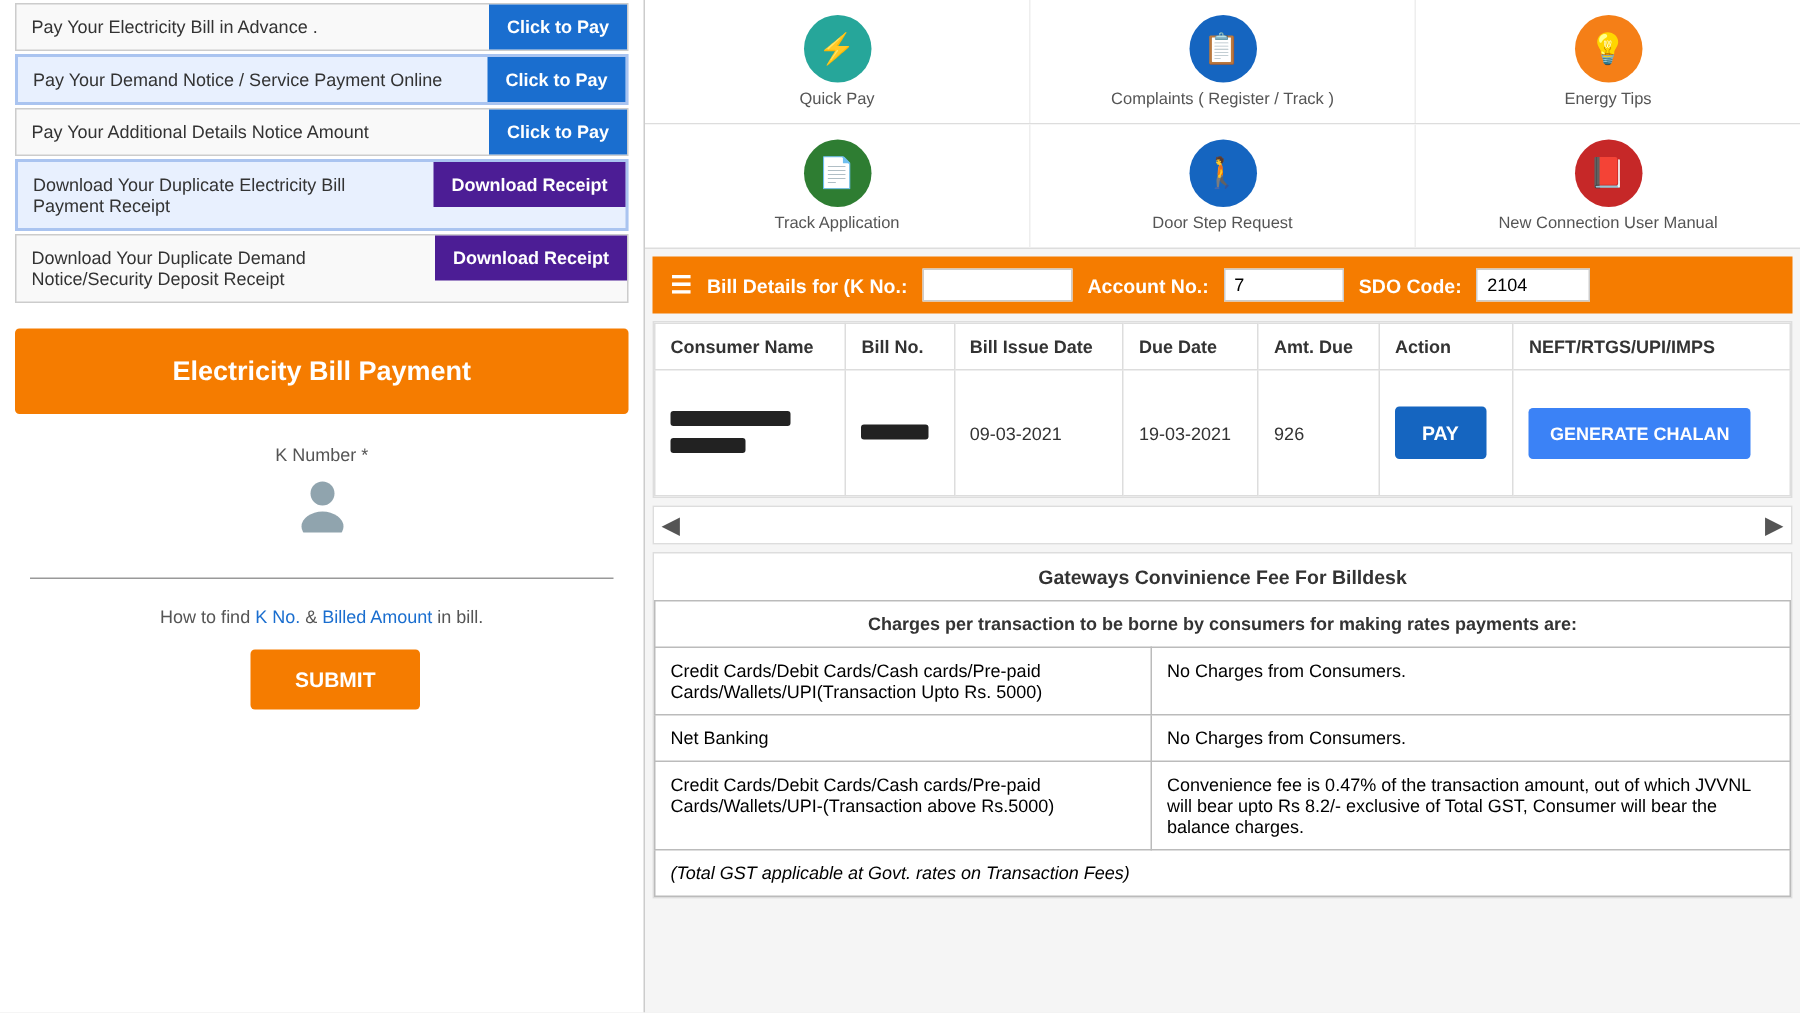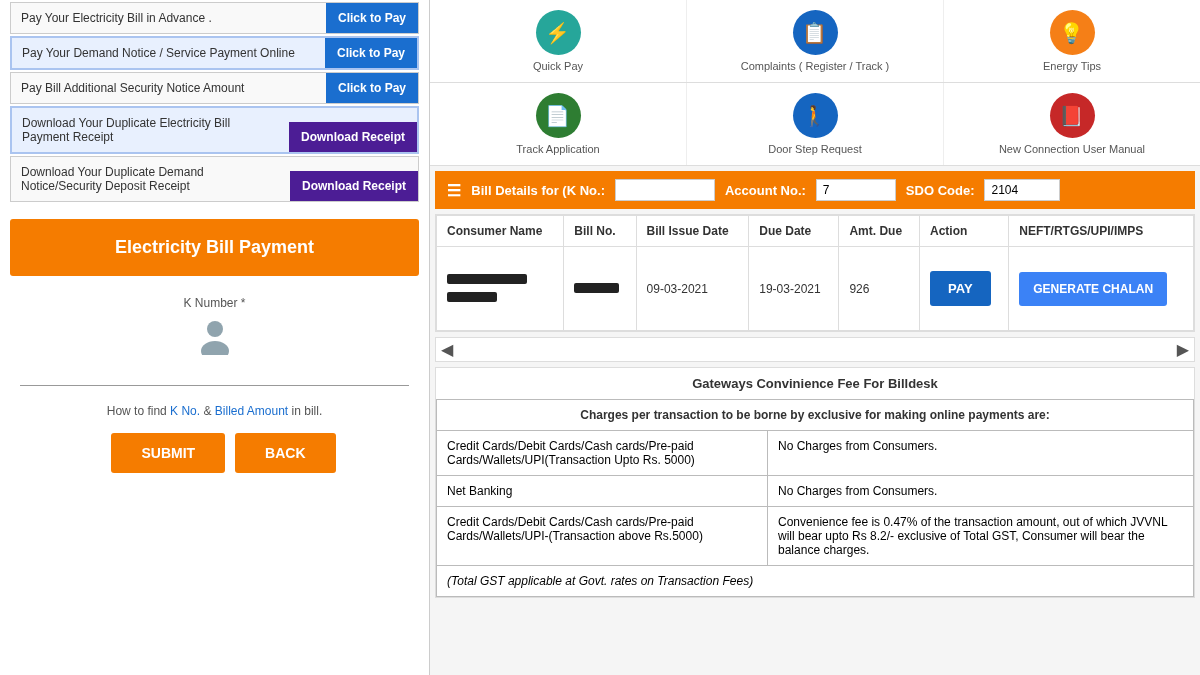--- a/index.html
+++ b/index.html
@@ -11,21 +11,21 @@
       min-width: 430px;
       background: #fff;
       padding: 0;
       border-right: 1px solid #ccc;
       overflow-y: auto;
       height: 675px;
     }
 
     .menu-item {
       display: flex;
-      align-items: flex-end;
+      align-items: flex-start;
       border: 1px solid #ccc;
       margin: 2px 10px;
       background: #f9f9f9;
     }
     .menu-item-text {
       flex: 1;
       padding: 8px 10px;
       font-size: 12px;
       color: #333;
       text-align: left;
@@ -289,21 +289,21 @@
   <div id="menu-items-container">
       <div class="menu-item">
         <span class="menu-item-text">Pay Your Electricity Bill in Advance .</span>
         <button class="menu-btn btn-blue">Click to Pay</button>
       </div>
       <div class="menu-item highlighted-row">
         <span class="menu-item-text">Pay Your Demand Notice / Service Payment Online</span>
         <button class="menu-btn btn-blue">Click to Pay</button>
       </div>
       <div class="menu-item">
-        <span class="menu-item-text">Pay Bill Additional Security Notice Amount</span>
+        <span class="menu-item-text">Pay Your Additional Details Notice Amount</span>
         <button class="menu-btn btn-blue">Click to Pay</button>
       </div>
       <div class="menu-item highlighted-row">
         <span class="menu-item-text">Download Your Duplicate Electricity Bill Payment Receipt</span>
         <button class="menu-btn btn-purple">Download Receipt</button>
       </div>
       <div class="menu-item">
         <span class="menu-item-text">Download Your Duplicate Demand Notice/Security Deposit Receipt</span>
         <button class="menu-btn btn-purple">Download Receipt</button>
       </div>
@@ -318,21 +318,20 @@
         <circle cx="20" cy="14" r="8" fill="#90a4ae"></circle>
         <ellipse cx="20" cy="36" rx="14" ry="10" fill="#90a4ae"></ellipse>
       </svg>
     </div>
     <input class="k-input" type="text" style="">
     <div class="help-text">
       <span>How to find</span> <a href="#">K No.</a> <span>&amp;</span> <a href="#">Billed Amount</a> <span>in bill.</span>
     </div>
     <div class="action-buttons">
       <button class="submit-btn">SUBMIT</button>
-      <button class="back-btn">BACK</button>
     </div>
   </div>
 </div>
 
 <div class="right-panel">
 
   <div class="service-icons-row">
     <div class="service-icon-item">
       <div class="icon-circle icon-teal">⚡</div>
       <div class="service-label">Quick Pay</div>
@@ -411,21 +410,21 @@
   <div class="bill-scroll-row">
     <span class="scroll-arrow">◀</span>
     <span class="scroll-arrow">▶</span>
   </div>
 
   <div class="gateway-section">
     <div class="gateway-title">Gateways Convinience Fee For Billdesk</div>
     <table class="gateway-table">
       <thead>
         <tr>
-          <th colspan="2">Charges per transaction to be borne by exclusive for making online payments are:</th>
+          <th colspan="2">Charges per transaction to be borne by consumers for making rates payments are:</th>
         </tr>
       </thead>
       <tbody id="gateway-tbody">
       <tr>
             <td>Credit Cards/Debit Cards/Cash cards/Pre-paid Cards/Wallets/UPI(Transaction Upto Rs. 5000)</td>
             <td>No Charges from Consumers.</td>
           </tr>
           <tr>
             <td>Net Banking</td>
             <td>No Charges from Consumers.</td>

